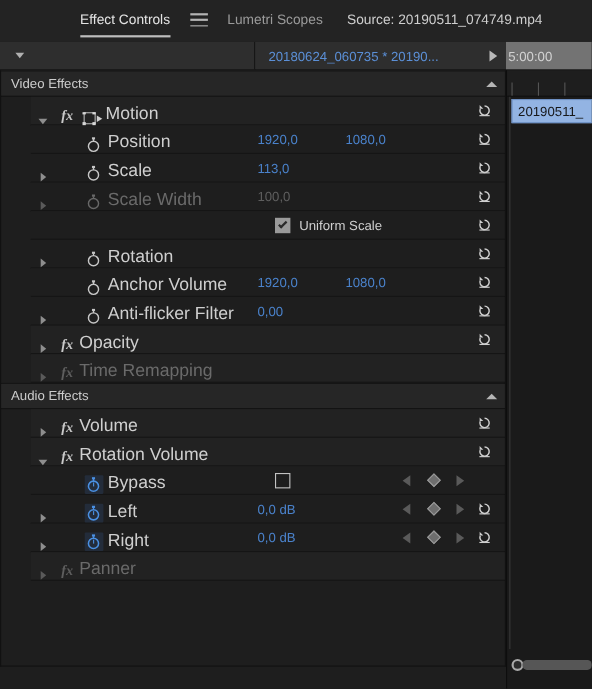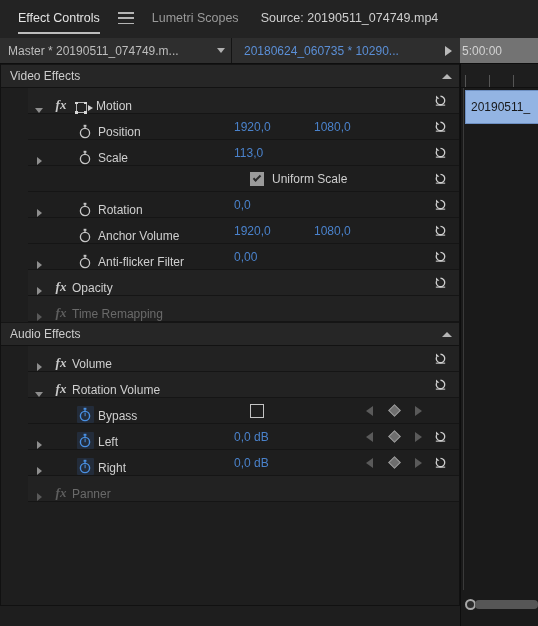--- a/index.html
+++ b/index.html
@@ -9,22 +9,23 @@
     font-family: "Liberation Sans", sans-serif;
     overflow: hidden;
   }
 
   
   .tabbar {
     height: 38px;
     background: #232323;
     display: flex;
     align-items: flex-start;
-    padding-left: 18px;
+    padding-left: 28px;
     position: relative;
+    justify-content: center;
   }
   .tab {
     font-size: 12.5px;
     color: #c8c8c8;
     padding: 11px 0 0 0;
     margin-right: 8px;
     white-space: nowrap;
     position: relative;
   }
   .tab.active { color: #e4e4e4; }
@@ -149,21 +150,21 @@
   }
   .disc.dim .arrow { border-left-color: #5a5a5a; }
   .fx {
     font-size: 13px; font-style: italic;
     font-family: "Liberation Serif", serif;
     color: #c9c9c9;
     width: 22px; flex: 0 0 22px; text-align: center;
     font-weight: bold;
   }
   .fx.dim { color: #5e5e5e; }
-  .label { font-size: 12px; color: #cfcfcf; white-space: nowrap; }
+  .label { font-size: 16px; color: #cfcfcf; white-space: nowrap; }
   .label.dim { color: #6a6a6a; }
 
   
   .motion-icon {
     width: 24px; flex: 0 0 24px;
     display: flex; align-items: center; justify-content: center;
     position: relative;
   }
   .motion-icon .bx {
     width: 11px; height: 11px;
@@ -263,21 +264,21 @@
     background: #1e1e1e;
     position: relative;
     border-bottom: 1px solid #101010;
   }
   .ruler .tick {
     position: absolute; top: 11px; width: 1px; height: 12px; background: #555;
   }
   .clipbar {
     position: absolute;
     left: 4px; top: 26px;
-    width: 74px; height: 34px;
+    width: 74px; height: 22px;
     background: #93b4e3;
     border: 1px solid #6d8fc2;
     display: flex; align-items: center;
     padding-left: 5px;
     overflow: hidden;
   }
   .clipbar .txt { font-size: 12px; color: #17181a; white-space: nowrap; }
   .playhead {
     position: absolute; left: 2px; top: 24px; bottom: 36px; width: 1px;
     background: #3a3a3a;
@@ -315,25 +316,24 @@
       <i></i>
   </div>
   <div class="tab inactive">
     <span>Lumetri Scopes</span>
   </div>
   <div class="source-label">Source: 20190511_074749.mp4</div>
 </div>
 
 <div class="seqrow">
   <div class="master-chip">
-    <span class="txt">Master * 20190511_074749.m...</span>
     <span class="chev-down"></span>
   </div>
   <div class="clip-chip">
-    <span class="txt">20180624_060735 * 10290...</span>
+    <span class="txt">20180624_060735 * 20190...</span>
     <span class="tri-right"></span>
   </div>
   <div class="tc-head">5:00:00</div>
 </div>
 
 <div class="body">
 
   <div class="left-col">
 
     <div class="sect">
@@ -402,20 +402,44 @@
       </span>
       <span class="reset">
         <svg width="15" height="15" viewBox="0 0 16 16">
             <path d="M8 3.5a4.5 4.5 0 1 1-4.2 2.9" fill="none" stroke="#cfcfcf" stroke-width="1.4"></path>
             <path d="M3.2 2.6v3.6h3.6z" fill="#cfcfcf"></path>
             <rect x="3" y="12.4" width="10" height="1.1" fill="#cfcfcf"></rect>
           </svg>
       </span>
     </div>
 
+    <div class="row">
+      <span class="disc dim">
+          <i class="arrow"></i>
+        </span>
+      <span style="width:22px;flex:0 0 22px"></span>
+      <span class="sw">
+        <svg width="14" height="15" viewBox="0 0 14 15">
+            <circle cx="7" cy="9" r="4.6" fill="none" stroke="#686868" stroke-width="1.3"></circle>
+            <rect x="5.6" y="0.8" width="2.8" height="2" fill="#686868"></rect>
+            <rect x="6.4" y="2.4" width="1.2" height="2.2" fill="#686868"></rect>
+          </svg>
+      </span>
+      <span class="label dim">Scale Width</span>
+      <span class="vals">
+        <span class="val dim">100,0</span>
+      </span>
+      <span class="reset">
+        <svg width="15" height="15" viewBox="0 0 16 16">
+            <path d="M8 3.5a4.5 4.5 0 1 1-4.2 2.9" fill="none" stroke="#cfcfcf" stroke-width="1.4"></path>
+            <path d="M3.2 2.6v3.6h3.6z" fill="#cfcfcf"></path>
+            <rect x="3" y="12.4" width="10" height="1.1" fill="#cfcfcf"></rect>
+          </svg>
+      </span>
+    </div>
 
     <div class="row">
       <span class="disc"></span>
       <span class="cbox-wrap">
         <span class="cbox">
             <i class="tick"></i>
           </span>
         <span class="cbox-label">Uniform Scale</span>
       </span>
       <span class="reset">
@@ -433,23 +457,20 @@
         </span>
       <span style="width:22px;flex:0 0 22px"></span>
       <span class="sw">
         <svg width="14" height="15" viewBox="0 0 14 15">
             <circle cx="7" cy="9" r="4.6" fill="none" stroke="#c6c6c6" stroke-width="1.3"></circle>
             <rect x="5.6" y="0.8" width="2.8" height="2" fill="#c6c6c6"></rect>
             <rect x="6.4" y="2.4" width="1.2" height="2.2" fill="#c6c6c6"></rect>
           </svg>
       </span>
       <span class="label">Rotation</span>
-      <span class="vals">
-        <span class="val">0,0</span>
-      </span>
       <span class="reset">
         <svg width="15" height="15" viewBox="0 0 16 16">
             <path d="M8 3.5a4.5 4.5 0 1 1-4.2 2.9" fill="none" stroke="#cfcfcf" stroke-width="1.4"></path>
             <path d="M3.2 2.6v3.6h3.6z" fill="#cfcfcf"></path>
             <rect x="3" y="12.4" width="10" height="1.1" fill="#cfcfcf"></rect>
           </svg>
       </span>
     </div>
 
     <div class="row">

